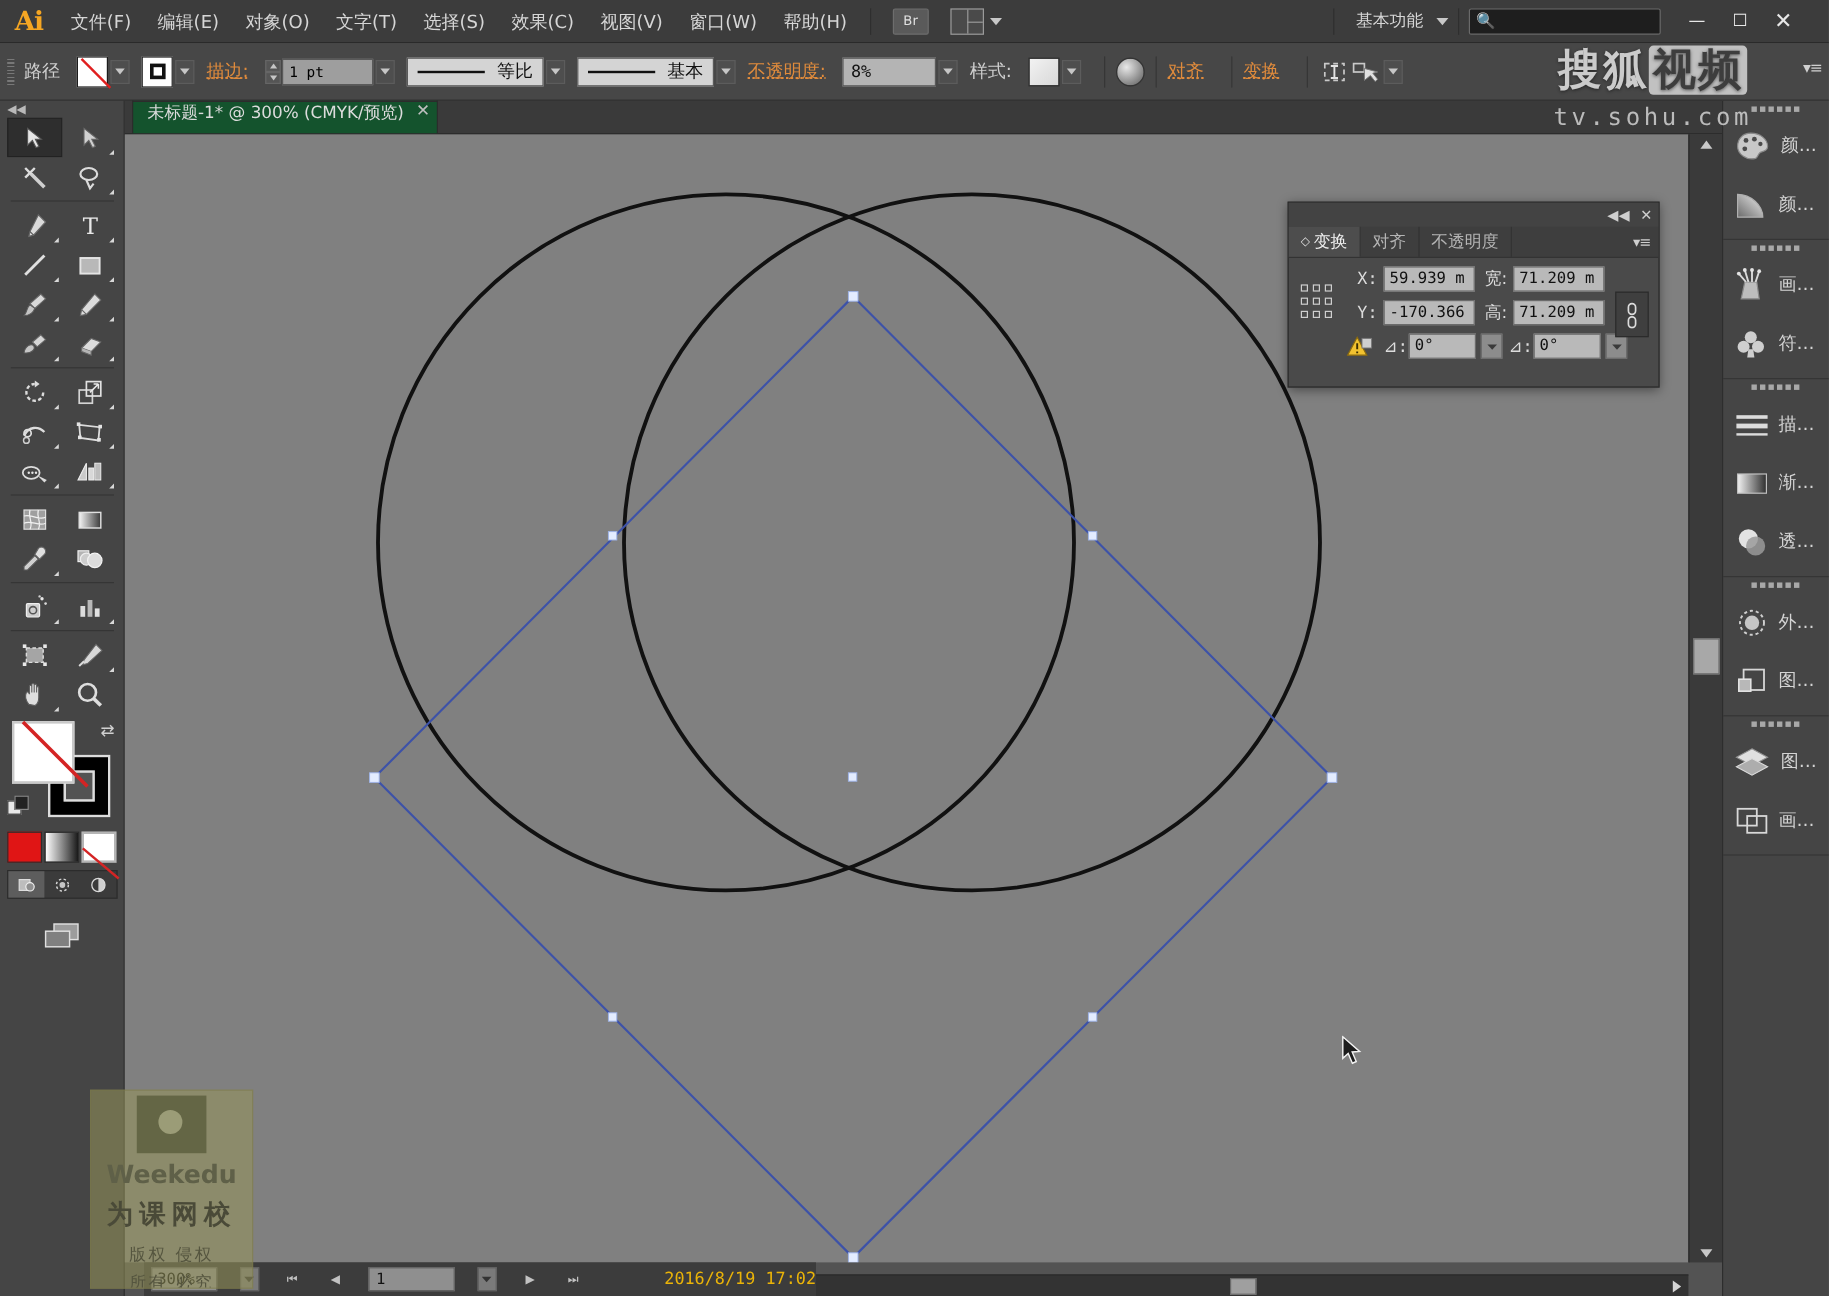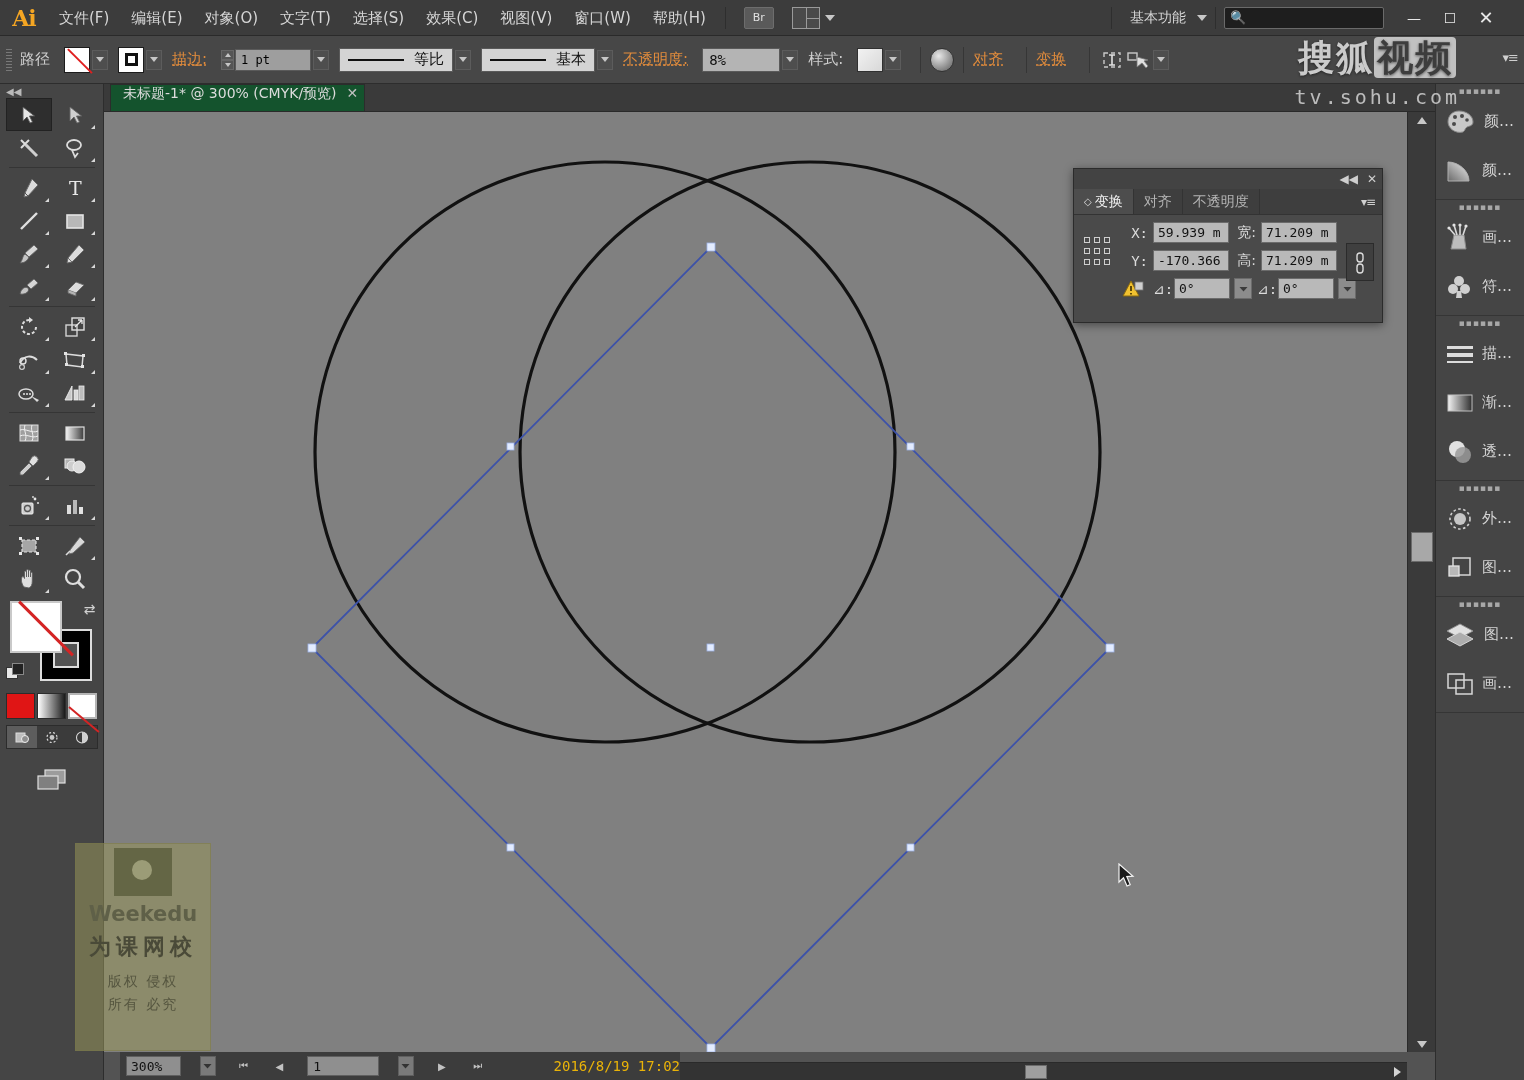--- a/index.html
+++ b/index.html
@@ -387,21 +387,21 @@
     font-size: 36px; color: #e8e8e8; font-weight: bold; letter-spacing: 2px;
     text-shadow: 0 1px 3px rgba(0,0,0,.6);
   }
   .sohu-main .boxed { background: #dcdcdc; color: #3c3c3c; padding: 0 3px;
     border-radius: 4px; }
   .sohu-url {
     font-size: 20px; color: #d8d8d8; letter-spacing: 3px; margin-top: 2px;
     font-family: "DejaVu Sans Mono", monospace;
   }
   .edu-logo {
-    position: absolute; left: 75px; top: 843px; width: 136px; height: 208px;
+    position: absolute; left: 75px; top: 908px; width: 136px; height: 166px;
     background: rgba(150,148,90,.55); border: 1px solid rgba(120,118,70,.5);
     pointer-events: none; text-align: center; overflow: hidden;
   }
   .edu-pic {
     width: 58px; height: 48px; margin: 4px auto 0; background: rgba(90,92,60,.8);
     position: relative;
   }
   .edu-pic::after { content: ""; position: absolute; left: 18px; top: 12px;
     width: 20px; height: 20px; background: rgba(200,200,160,.55);
     border-radius: 50%; }

